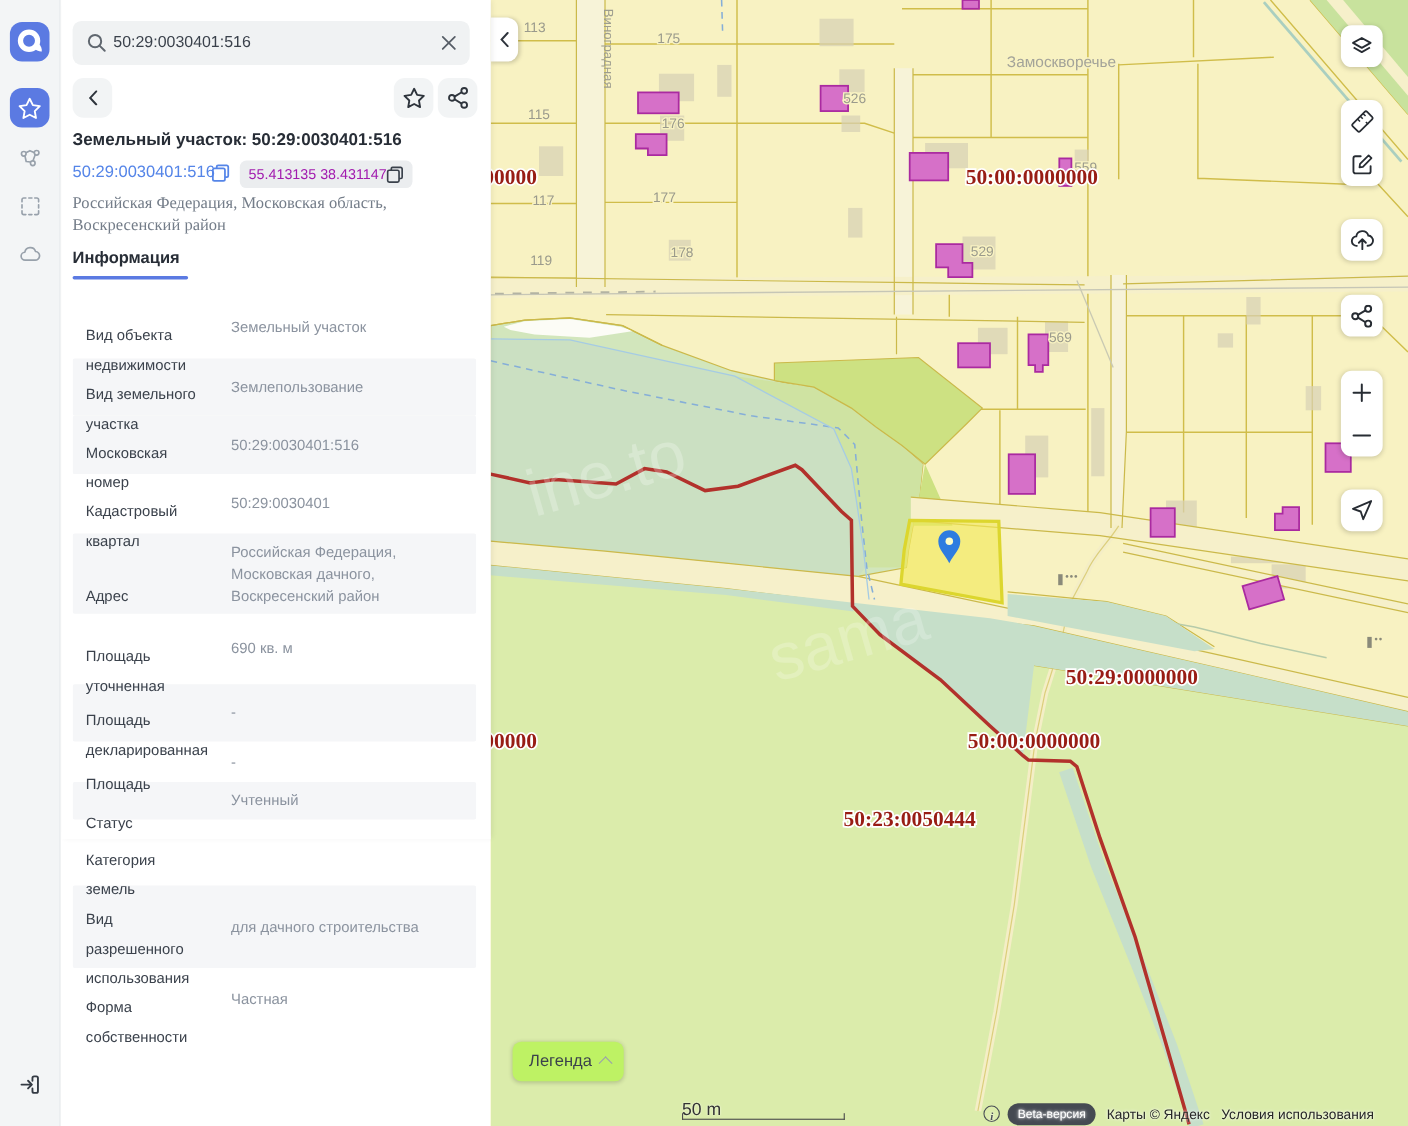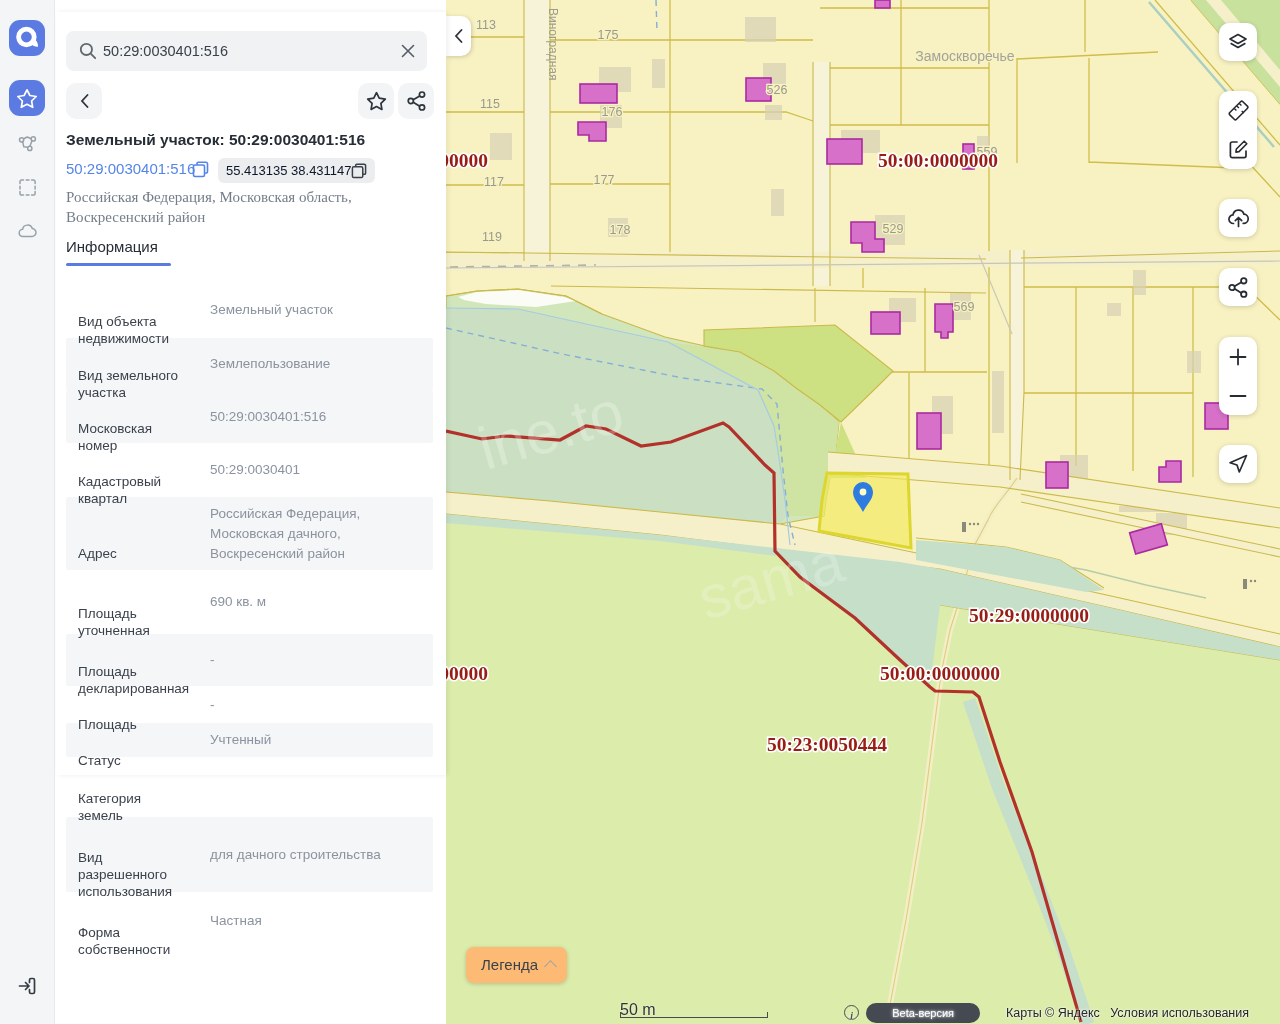--- a/index.html
+++ b/index.html
@@ -5,52 +5,52 @@
 * { margin:0; padding:0; box-sizing:border-box; }
 html,body { width:1280px; height:1024px; overflow:hidden; font-family:"Liberation Sans",sans-serif; }
 #app { position:relative; width:1280px; height:1024px; background:#fff; }
 
 #sidebar { position:absolute; left:0; top:0; width:55px; height:1024px; background:#f3f5f6; border-right:1px solid #e7eaec; z-index:30; }
 #logo { position:absolute; left:9px; top:20px; width:36px; height:36px; border-radius:11px; background:#5b7ae2; }
 #starbtn { position:absolute; left:9px; top:80px; width:36px; height:36px; border-radius:11px; background:#5b7ae2; display:flex; align-items:center; justify-content:center; }
 .side-ic { position:absolute; left:17px; width:21px; height:21px; color:#98a1ab; }
 #exitic { position:absolute; left:17px; top:976px; width:20px; height:20px; color:#343b44; }
 
-#panel { position:absolute; left:56px; top:12px; width:390px; height:763px; background:#fff; z-index:25; box-shadow:2px 0 5px rgba(0,0,0,.07); }
+#panel { position:absolute; left:56px; top:0; width:390px; height:763px; background:#fff; z-index:25; box-shadow:2px 0 5px rgba(0,0,0,.07); }
 #searchbox { position:absolute; left:10px; top:19px; width:361px; height:40px; background:#f0f2f3; border-radius:8px; }
 #searchtxt { position:absolute; left:37px; top:12px; font-size:14.5px; color:#3a414b; }
 #hdr-row { position:absolute; top:71px; left:10px; right:12px; height:36px; }
 .hbtn { position:absolute; width:36px; height:36px; border-radius:10px; background:#f2f4f5; display:flex; align-items:center; justify-content:center; color:#2e343c; }
 #title { position:absolute; left:10px; top:119px; font-size:15.5px; font-weight:700; color:#272d36; letter-spacing:0; }
 #chips { position:absolute; left:10px; top:146px; height:25px; }
 #chip1 { position:absolute; left:0; top:2px; color:#5585e8; font-size:15px; white-space:nowrap; }
 #chip1 svg { position:absolute; left:126px; top:1px; }
-#chip2 { position:absolute; left:152px; top:0; width:157px; height:25px; background:#ebedef; border-radius:6px; color:#0f172a; font-size:13px; line-height:25px; padding-left:8px; white-space:nowrap; overflow:hidden; }
+#chip2 { position:absolute; left:152px; top:0; width:157px; height:25px; background:#ebedef; border-radius:6px; color:#a21caf; font-size:13px; line-height:25px; padding-left:8px; white-space:nowrap; overflow:hidden; }
 #chip2 svg { position:absolute; right:8px; top:5px; background:#ebedef; }
 #addr { position:absolute; left:10px; top:175px; font-size:15px; line-height:20px; color:#747d89;font-family:Liberation Serif, serif; }
-#tab { position:absolute; left:10px; top:226px; font-size:15px; font-weight:400; color:#272d36; }
+#tab { position:absolute; left:10px; top:226px; font-size:15px; font-weight:700; color:#272d36; }
 #tabline { position:absolute; left:10px; top:251px; width:105px; height:3px; background:#5b7ae2; border-radius:2px; }
 #tbl { position:absolute; left:10px; top:269px; width:367px; height:689px; overflow:hidden; font-size:13.5px; }
 .row { display:flex; align-items:center; }
 .row.g { background:#f5f6f8; border-radius:2px; }
-.lab { width:122px; padding-left:12px; color:#3b424c; line-height:17px;margin-top:40px; }
+.lab { width:122px; padding-left:12px; color:#3b424c; line-height:27px;margin-top:40px; }
 .val { width:226px; padding-left:22px; color:#8b939f; line-height:20px; }
 
 #map { position:absolute; left:446px; top:0; width:834px; height:1024px; overflow:hidden; background:#f8f2c2; }
 #mapsvg { position:absolute; left:0; top:0; }
 #collapse { position:absolute; left:0; top:16px; width:25px; height:40px; background:#fff; border-radius:0 10px 10px 0; box-shadow:1px 1px 4px rgba(0,0,0,.18); display:flex; align-items:center; justify-content:center; color:#2e343c; }
 .mbtn { position:absolute; left:773px; width:38px; background:#fff; border-radius:10px; box-shadow:0 1px 5px rgba(0,0,0,.18); display:flex; flex-direction:column; align-items:center; justify-content:center; color:#272c33; }
-#legend { position:absolute; left:20px; top:947px; width:101px; height:36px; background:#fdba74; border-radius:8px; box-shadow:0 1px 4px rgba(0,0,0,.18); font-size:15px; color:#3b424c; line-height:36px; padding-left:15px; }
+#legend { position:absolute; left:20px; top:947px; width:101px; height:36px; background:#bef264; border-radius:8px; box-shadow:0 1px 4px rgba(0,0,0,.18); font-size:15px; color:#3b424c; line-height:36px; padding-left:15px; }
 #legend .chev { position:absolute; right:12px; top:15px; width:9px; height:9px; border-left:1.6px solid #9aa2ab; border-top:1.6px solid #9aa2ab; transform:rotate(45deg); }
 #scalebar { position:absolute; left:174px; top:1004px; width:148px; height:14px; }
 #scalebar .line { position:absolute; left:0; bottom:0; width:100%; height:6px; border:1px solid #4a4a4a; border-top:none; }
 #scalebar .txt { position:absolute; width:100%; top:-3px; font-size:16px; color:#333; text-shadow:0 0 2px rgba(255,255,255,.9); }
 #attrib { position:absolute; right:31px; top:1003px; height:20px; font-size:12.5px; color:#262626; white-space:nowrap; text-shadow:0 0 2px rgba(255,255,255,.9),0 0 4px rgba(255,255,255,.7); }
 #attrib span { vertical-align:top; line-height:20px; }
-#beta { display:inline-block; background:#454a52; color:#fff; border-radius:10px; font-size:11px; line-height:19px; padding:0 26px; margin-right:26px; }
+#beta { display:inline-block; background:#454a52; color:#fff; border-radius:10px; font-size:11px; line-height:19px; padding:0 9px; margin-right:10px; }
 #infoc { display:inline-block; width:15px; height:15px; border:1.3px solid #4a4f56; border-radius:50%; color:#4a4f56; text-align:center; font-size:10px; line-height:15px; font-weight:700; margin-right:7px; position:relative; top:2px; font-family:"Liberation Serif",serif; font-style:italic; }
 </style>
 </head>
 <body>
 <div id="app">
   <div id="map">
     <svg id="mapsvg" width="834" height="1024" viewBox="0 0 834 1024">
       <rect width="834" height="1024" fill="#f8f2c2"></rect>
 
       <g stroke="#d0bd4a" stroke-width="1.3" fill="none">

